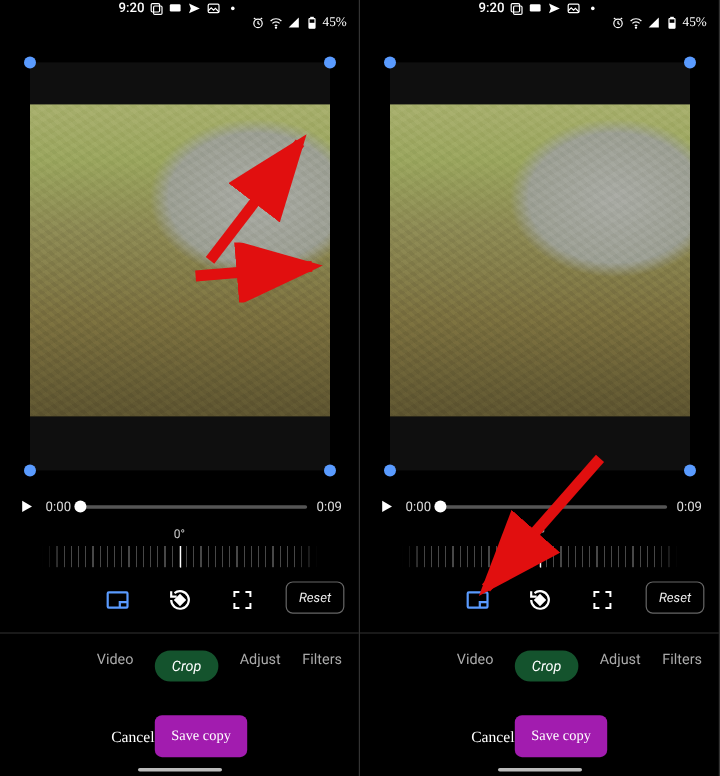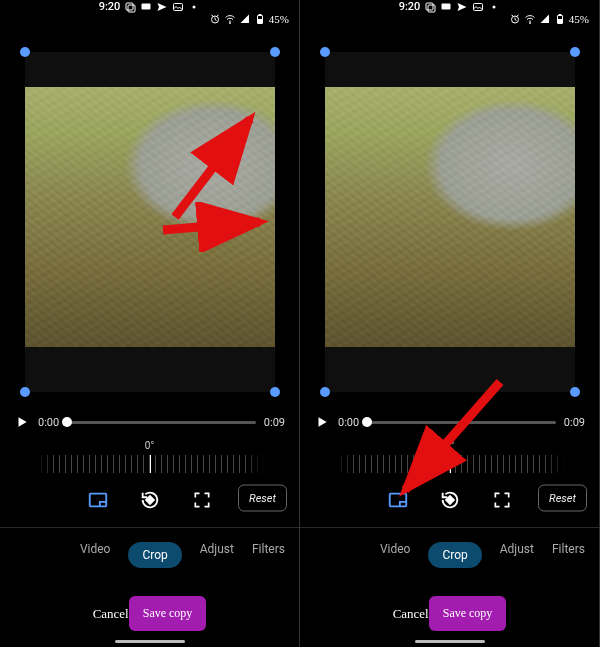--- a/index.html
+++ b/index.html
@@ -139,22 +139,22 @@
   .divider { height:1px; background:#2a2a2a; margin:4px 0 0 0; }
 
   
   .tabs {
     display:flex; align-items:flex-start; justify-content:flex-end;
     gap:18px; padding:14px 14px 6px 14px;
     font-size:12px;
   }
   .tab { color:#aaa; }
   .tab.active {
-    background:#0c4a6e; color:#fff;
-    padding:6px 14px; border-radius:14px;
+    background:#14532d; color:#fff;
+    padding:6px 14px; border-radius:14px;font-style:italic;
   }
 
   
   .bottom-bar {
     margin-top:auto;
     display:flex; align-items:center; justify-content:center;
     padding:12px 14px 16px 14px;
     font-size:13px;
     font-family:Liberation Serif, serif;
   }

